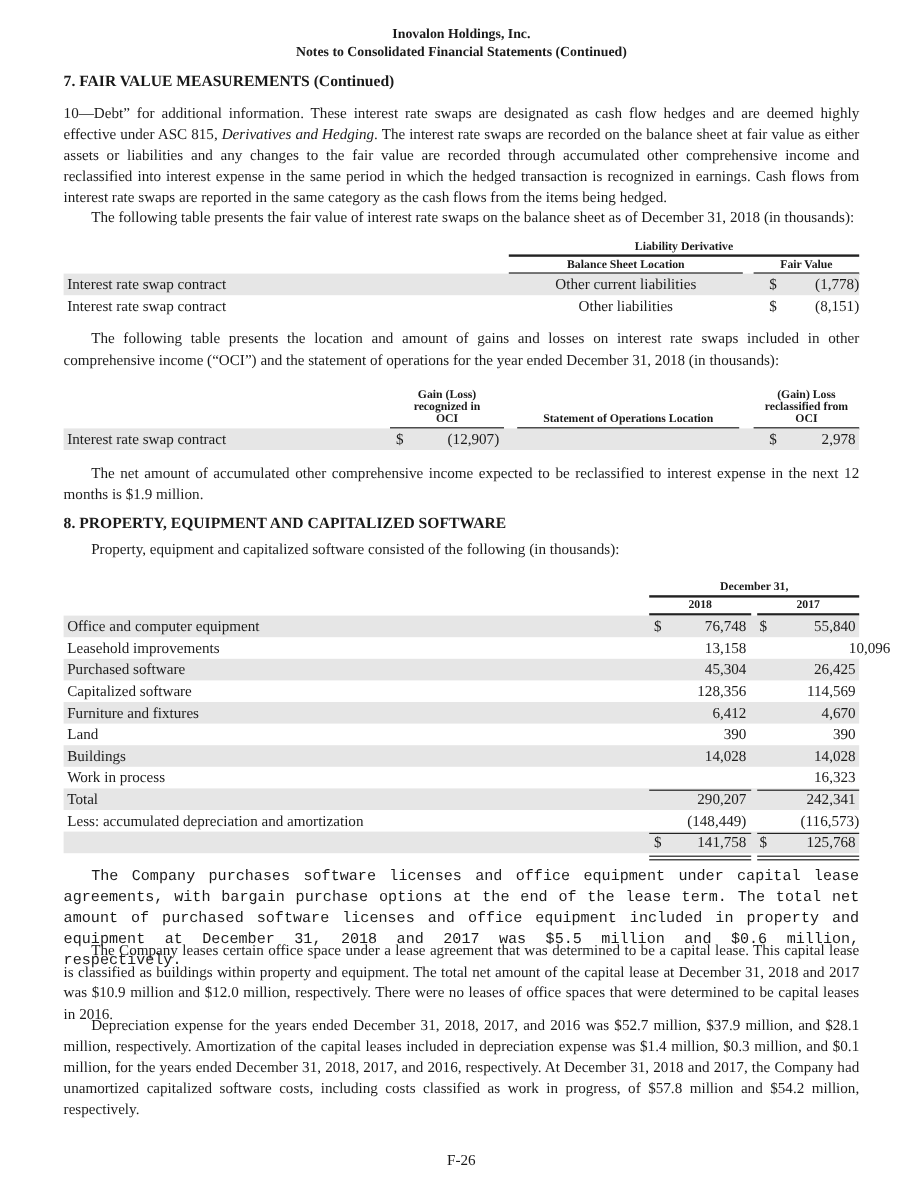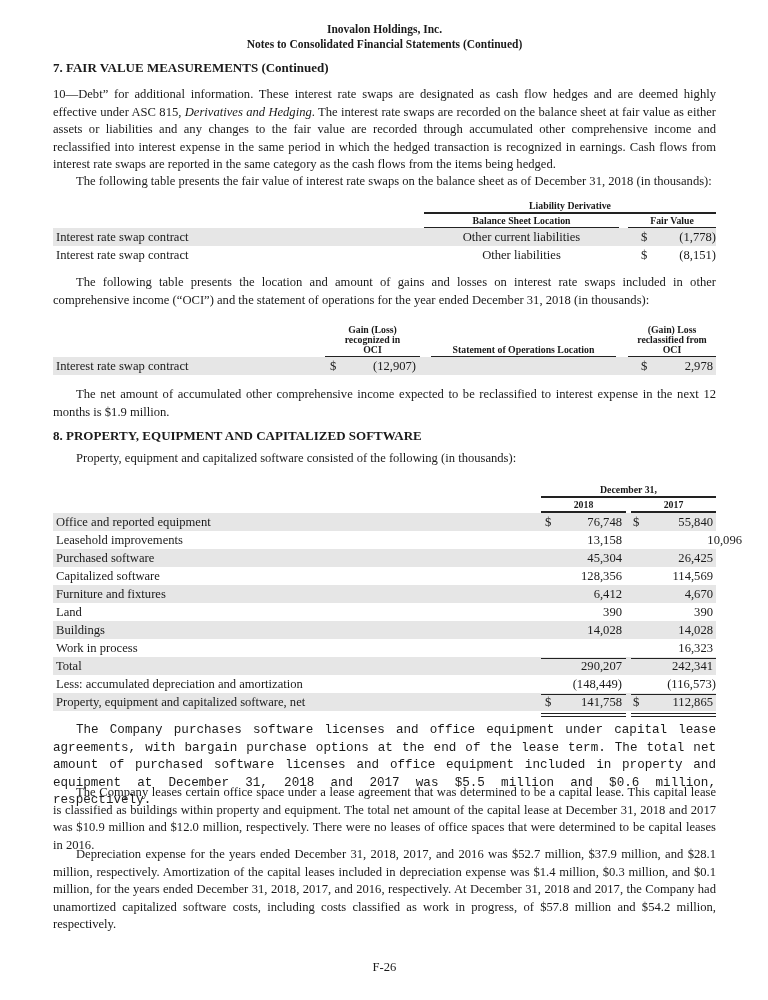--- a/index.html
+++ b/index.html
@@ -92,21 +92,21 @@
   <div>
     <div class="th" style="top:485px; left:488px; width:175px;">December 31,</div>
     <div class="rule" style="top:496px; left:488px; width:175px;"></div>
     <div class="th" style="top:500px; left:488px; width:85px;">2018</div>
     <div class="th" style="top:500px; left:578px; width:85px;">2017</div>
     <div class="rule" style="top:511px; left:488px; width:85px;"></div>
     <div class="rule" style="top:511px; left:578px; width:85px;"></div>
 
     <div id="ppe-rows">
         <div class="row stripe" style="top: 513px;">
-          <span class="cell" style="left:3px;">Office and reported equipment</span>
+          <span class="cell" style="left:3px;">Office and computer equipment</span>
           <span class="cell" style="left:492px;">$</span>
           <span class="cell num" style="left:505px; width:64px;">76,748</span>
           <span class="cell" style="left:580px;">$</span>
           <span class="cell num" style="left:595px; width:65px;">55,840</span>
         </div>
         <div class="row" style="top: 531px;">
           <span class="cell" style="left:3px;">Leasehold improvements</span>
           <span class="cell" style="left:492px;"></span>
           <span class="cell num" style="left:505px; width:64px;">13,158</span>
           <span class="cell" style="left:580px;"></span>
@@ -162,25 +162,24 @@
           <span class="cell num" style="left:595px; width:65px;">242,341</span>
         </div>
         <div class="row" style="top: 675px;">
           <span class="cell" style="left:3px;">Less: accumulated depreciation and amortization</span>
           <span class="cell" style="left:492px;"></span>
           <span class="cell num" style="left:505px; width:64px;">(148,449)</span>
           <span class="cell" style="left:580px;"></span>
           <span class="cell num" style="left:595px; width:68px;">(116,573)</span>
         </div>
         <div class="row stripe" style="top: 693px;">
-          <span class="cell" style="left:3px;">Property, equipment and capitalized software, net</span>
           <span class="cell" style="left:492px;">$</span>
           <span class="cell num" style="left:505px; width:64px;">141,758</span>
           <span class="cell" style="left:580px;">$</span>
-          <span class="cell num" style="left:595px; width:65px;">112,865</span>
+          <span class="cell num" style="left:595px; width:65px;">125,768</span>
         </div>
       </div>
 
     <div class="rule thin" style="top:658px; left:488px; width:85px;"></div>
     <div class="rule thin" style="top:658px; left:578px; width:85px;"></div>
 
     <div class="rule thin" style="top:694px; left:488px; width:85px;"></div>
     <div class="rule thin" style="top:694px; left:578px; width:85px;"></div>
 
     <div class="rule thin" style="top:713px; left:488px; width:85px;"></div>

